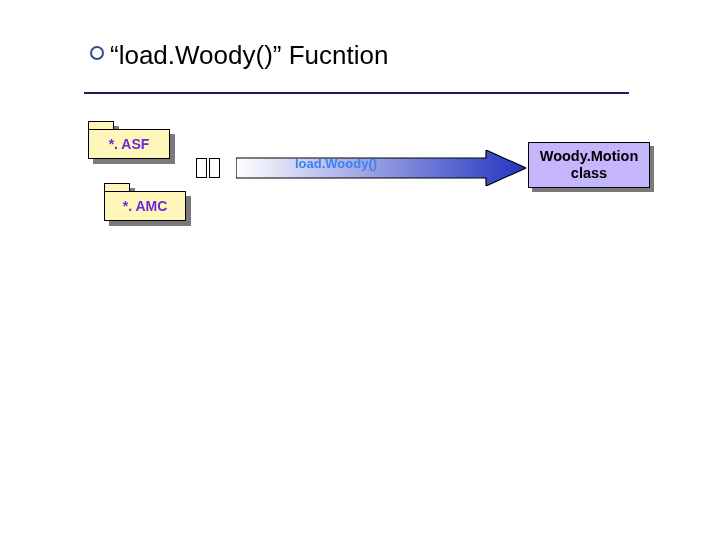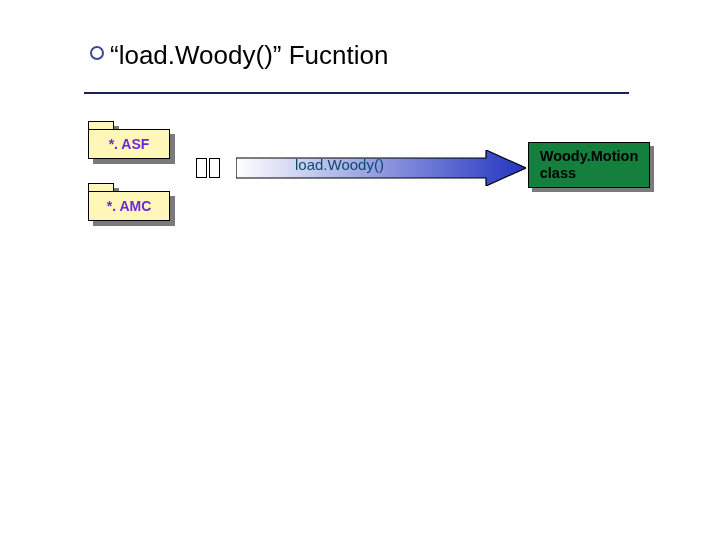--- a/index.html
+++ b/index.html
@@ -83,21 +83,21 @@
     border: 1.5px solid #000;
     border-bottom: none;
     box-sizing: border-box;
   }
   .folder .label {
     font-size: 14px;
     font-weight: bold;
     color: #6d28d9;
   }
   #folder-asf { left: 88px; top: 118px; }
-  #folder-amc { left: 88px; top: 180px; text-decoration: underline; }
+  #folder-amc { left: 104px; top: 180px; text-decoration: underline; }
 
   .small-boxes {
     position: absolute;
     left: 196px;
     top: 158px;
     display: flex;
     gap: 2px;
   }
   .small-boxes div {
     width: 11px;
@@ -113,23 +113,23 @@
     top: 150px;
     width: 290px;
     height: 36px;
   }
   .arrow svg { width: 100%; height: 100%; display: block; }
 
   .arrow-label {
     position: absolute;
     left: 295px;
     top: 156px;
-    font-size: 15px;
-    font-weight: normal;
-    color: #0c4a6e;
+    font-size: 13px;
+    font-weight: bold;
+    color: #3b82f6;
   }
 
   .class-box {
     position: absolute;
     left: 528px;
     top: 142px;
     width: 126px;
     height: 50px;
   }
   .class-box .shadow {
@@ -139,26 +139,27 @@
     width: 122px;
     height: 46px;
     background: #7a7a7a;
   }
   .class-box .front {
     position: absolute;
     left: 0;
     top: 0;
     width: 122px;
     height: 46px;
-    background: #15803d;
+    background: #c4b5fd;
     border: 1.5px solid #000;
     box-sizing: border-box;
     display: flex;
     align-items: center;
     justify-content: center;
+    text-align: center;
     line-height: 1.15;
   }
   .class-box .front span {
     font-size: 14.5px;
     font-weight: bold;
     color: #000;
   }
 </style>
 </head>
 <body>

